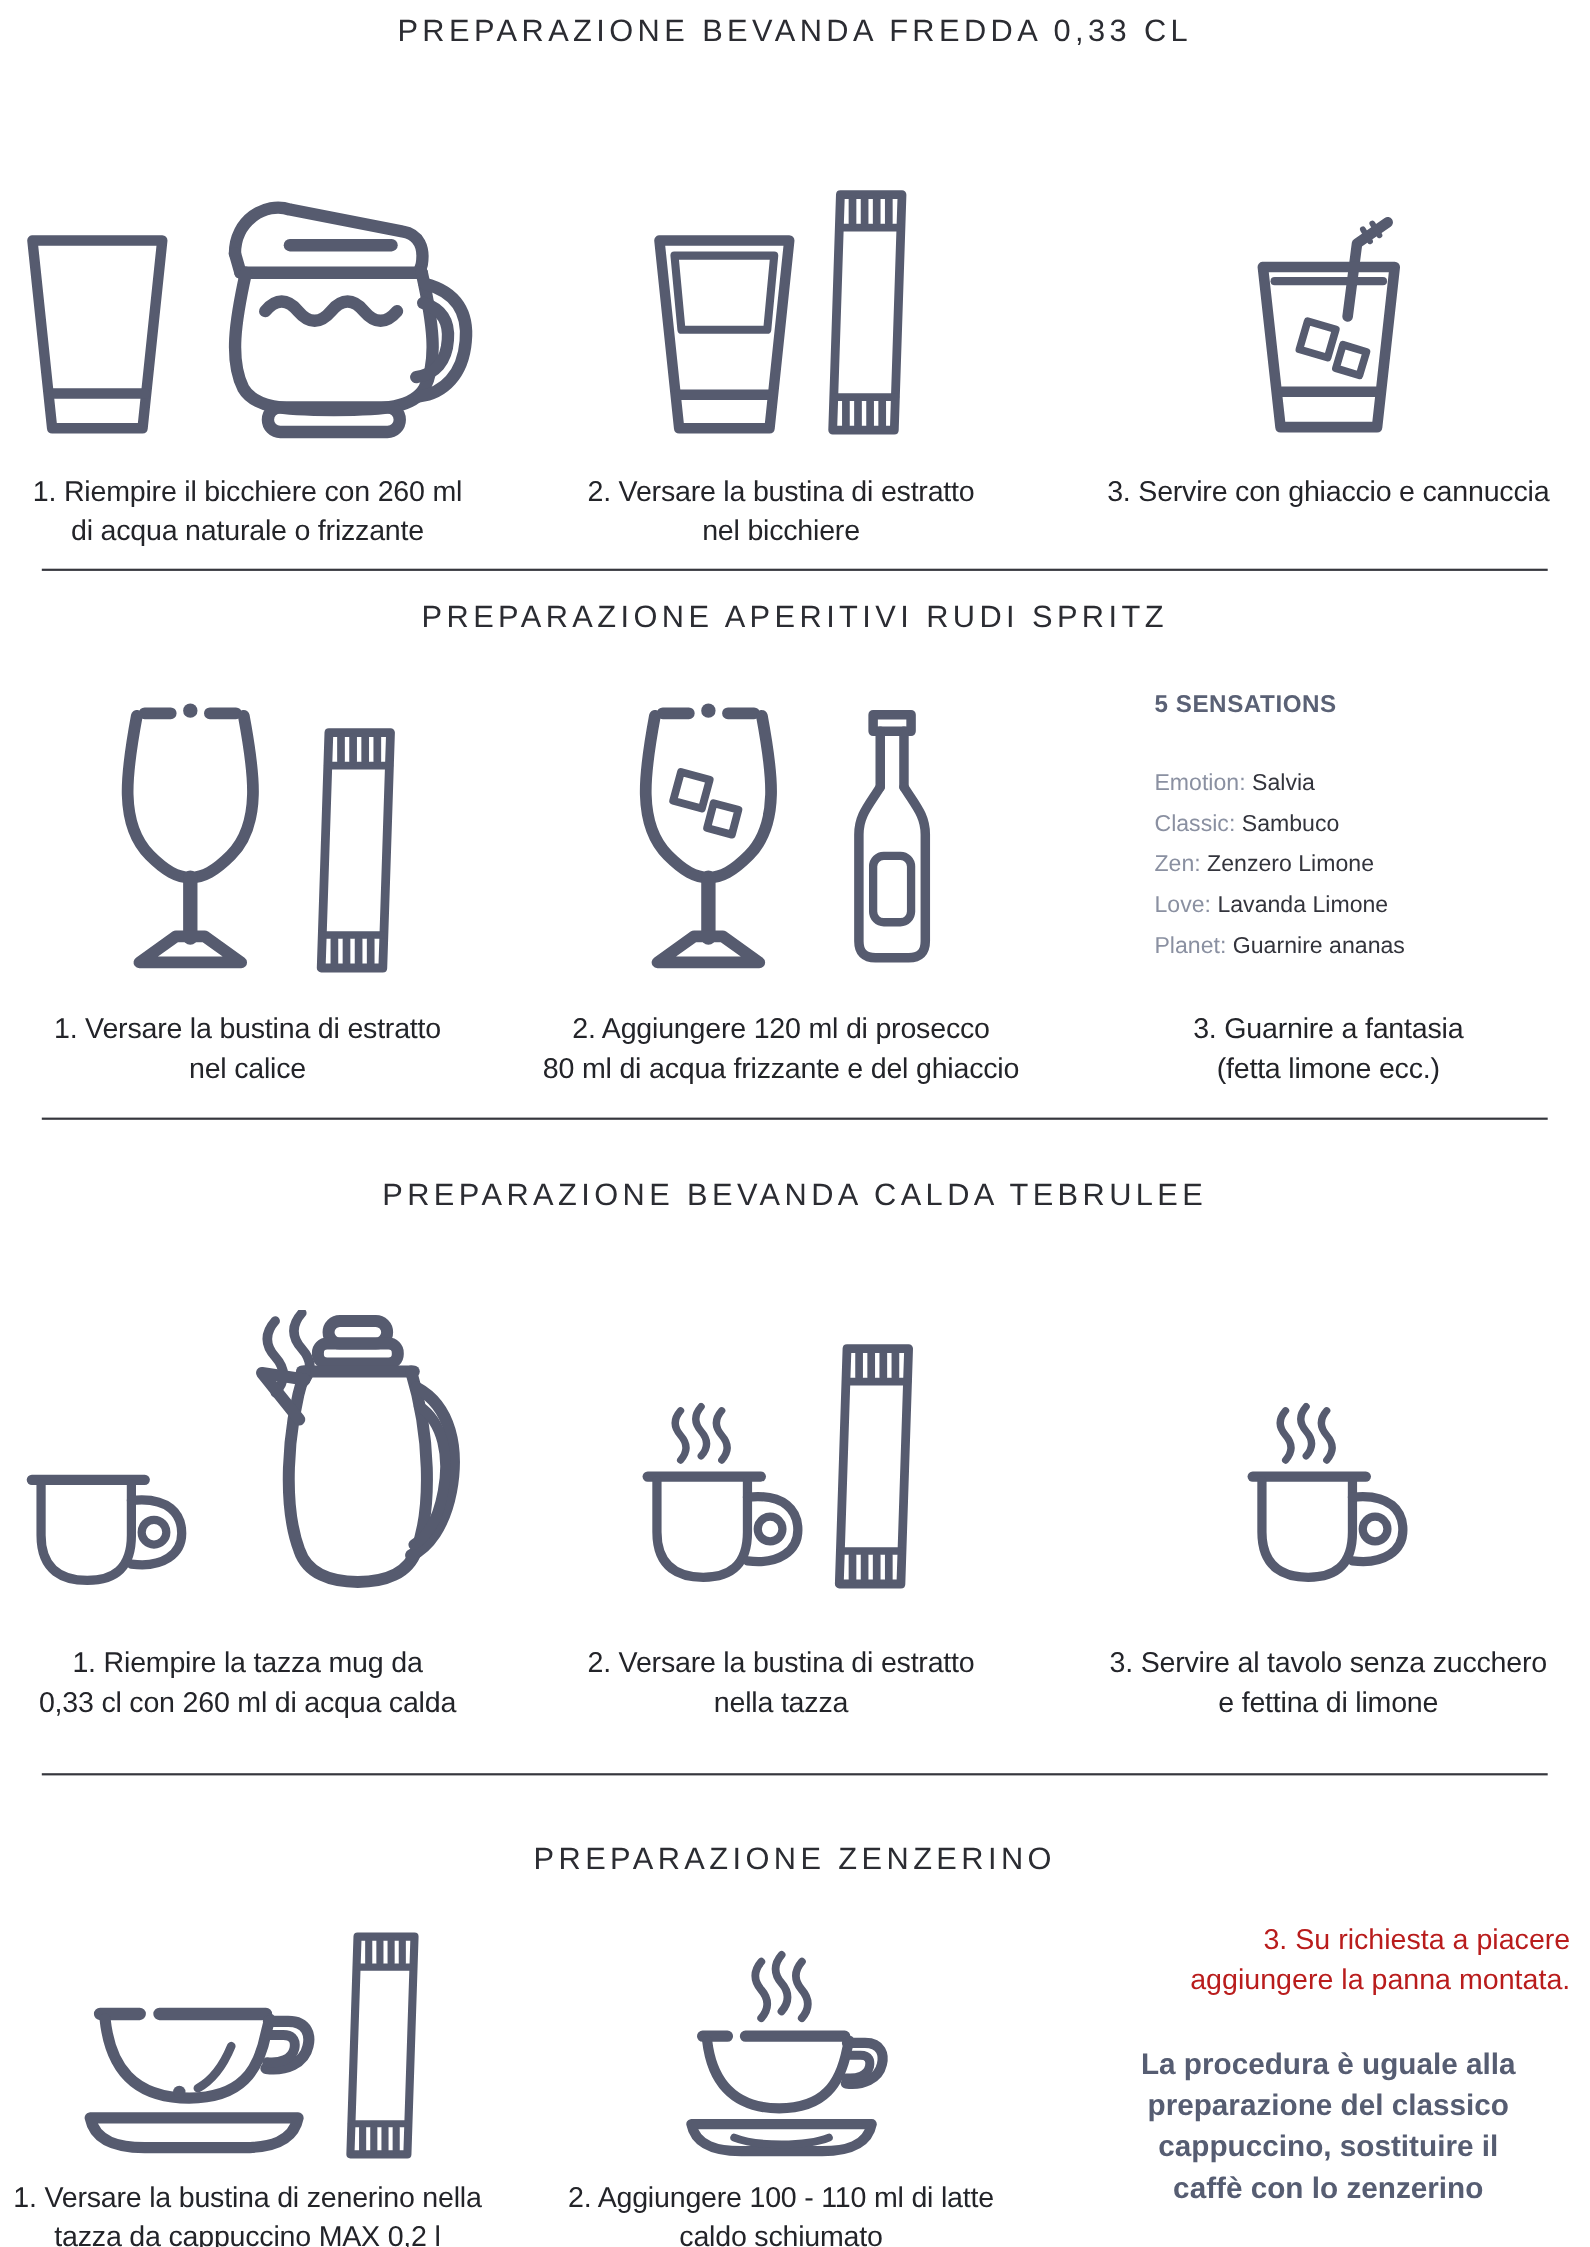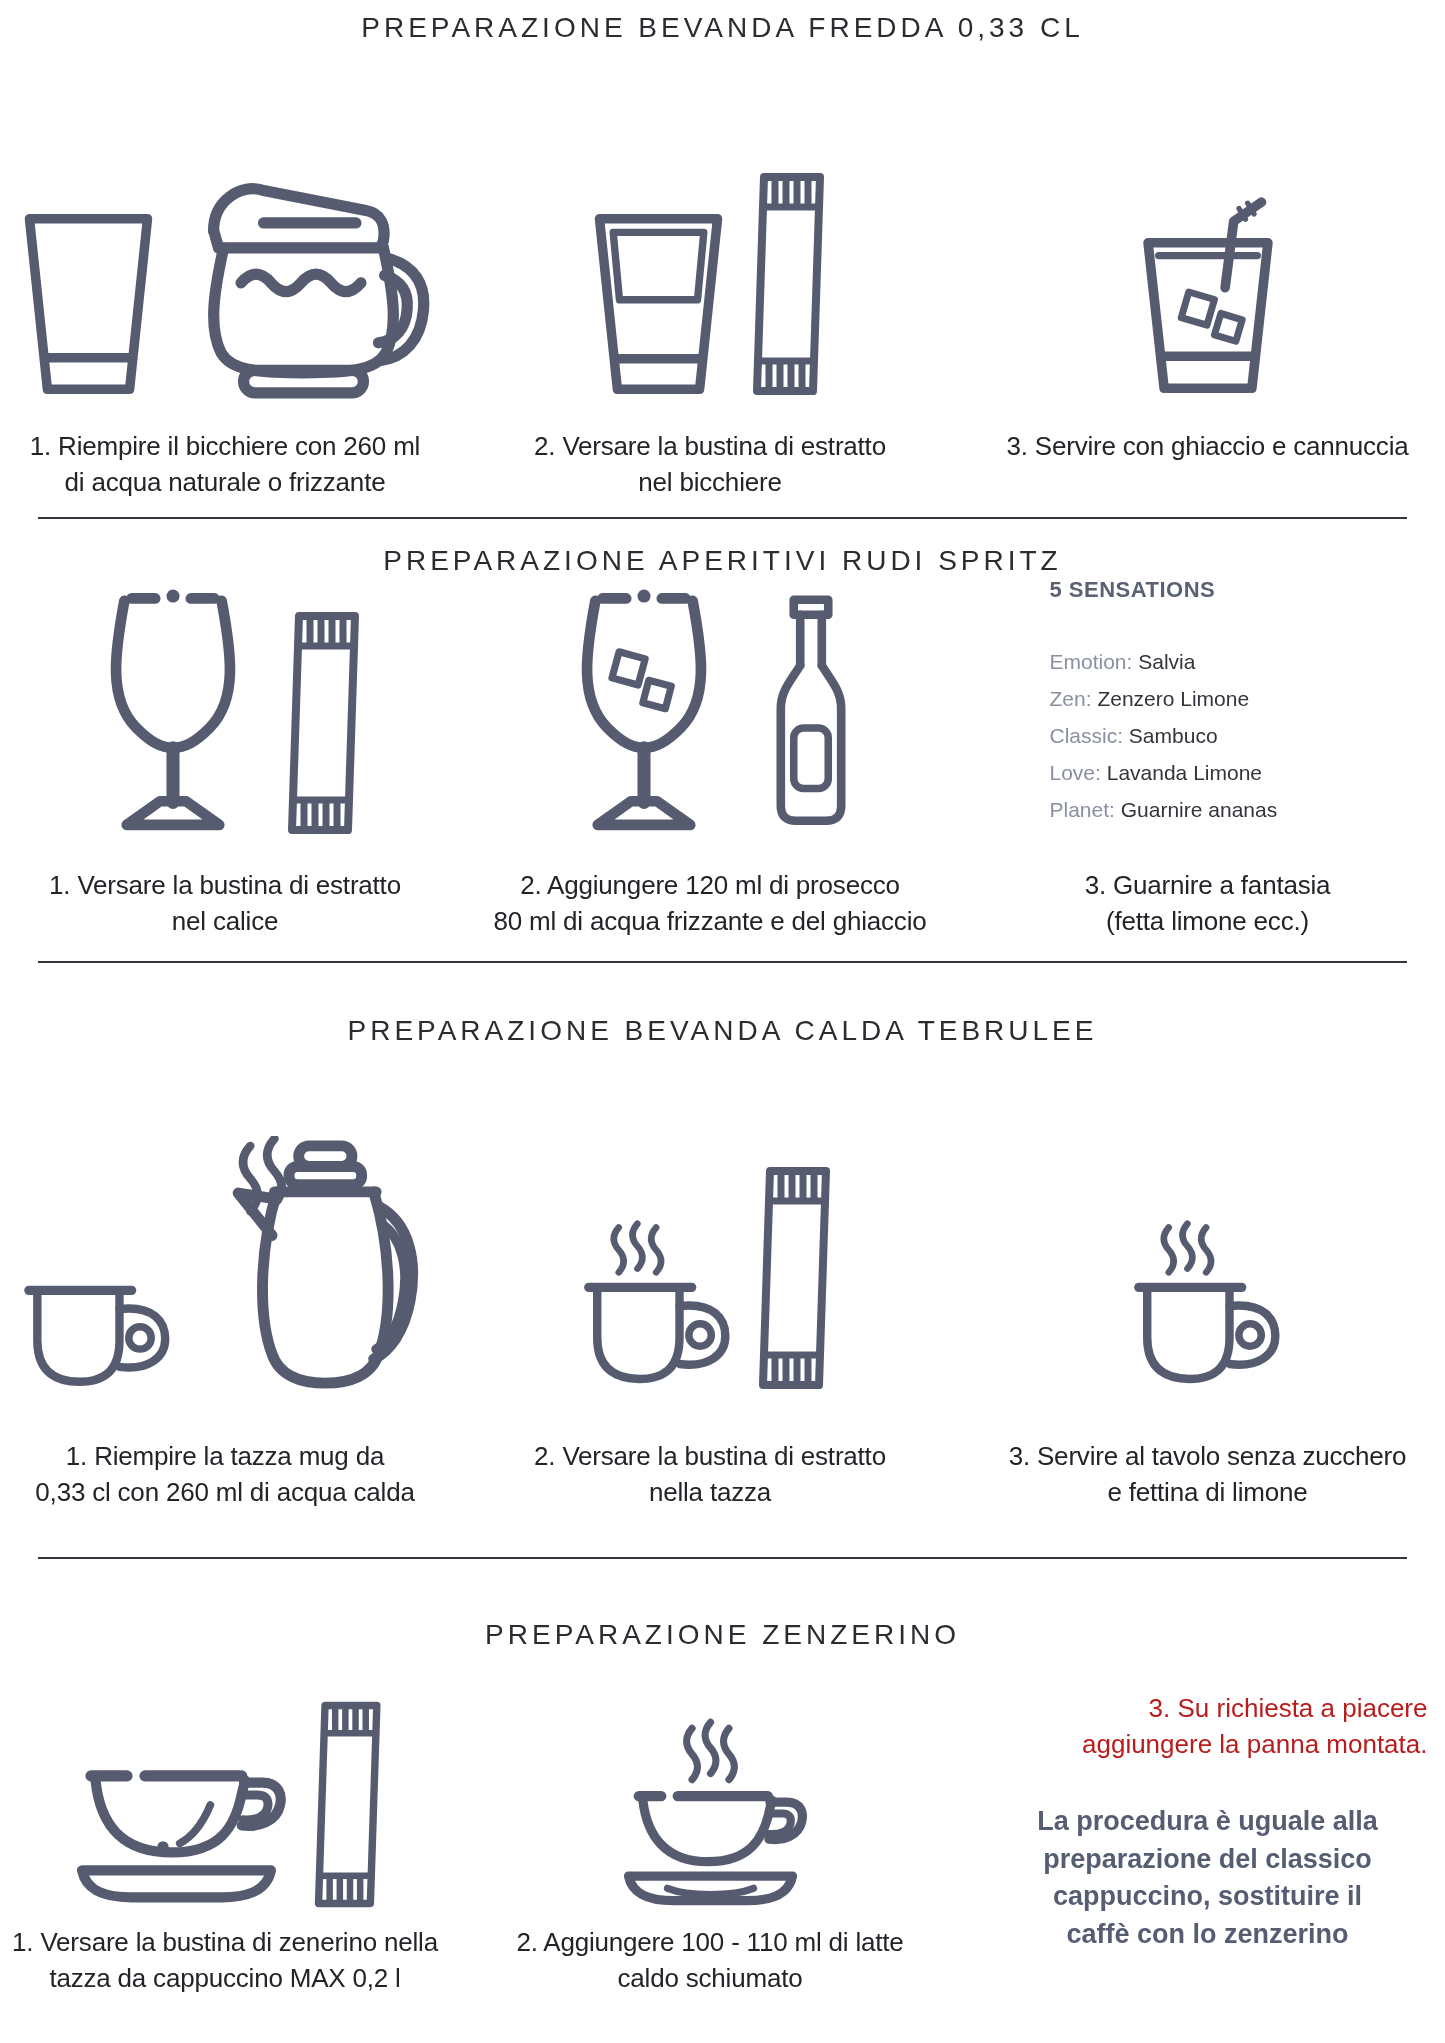--- a/index.html
+++ b/index.html
@@ -3,21 +3,21 @@
 <meta charset="utf-8">
 <style>
   html,body{margin:0;padding:0;background:#ffffff;}
   body{
     width:1445px;height:2043px;overflow:hidden;position:relative;
     font-family:"Liberation Sans","DejaVu Sans",sans-serif;
     -webkit-font-smoothing:antialiased;
   }
   .sec{position:relative;display:flex;flex-direction:column;box-sizing:border-box;}
   .sec1{height:519px;}
-  .sec2{height:444px;}
+  .sec2{height:499px;}
   .sec3{height:596px;}
   .sec4{height:438px;border-radius:16px;}
   .rule{position:absolute;left:38px;right:38px;bottom:0;height:2px;background:#36373e;}
   .title{
     margin:0;text-align:center;font-weight:400;font-size:28px;
     letter-spacing:4px;color:#2b2c32;
   }
   .sec1 .title{margin-top:12px;}
   .sec2 .title{margin-top:26px;}
   .sec3 .title{margin-top:52px;}
@@ -149,22 +149,22 @@
           <rect x="34" y="128" width="32" height="56" rx="9" stroke-width="7"></rect>
         </svg>
       </div>
       <p class="caption">2. Aggiungere 120 ml di prosecco
 80 ml di acqua frizzante e del ghiaccio</p>
     </div>
     <div class="col">
       <div class="sens">
         <h3>5 SENSATIONS</h3>
         <div class="row"><span class="lbl">Emotion:</span> <span class="val">Salvia</span></div>
+        <div class="row"><span class="lbl">Classic:</span> <span class="val">Sambuco</span></div>
         <div class="row"><span class="lbl">Zen:</span> <span class="val">Zenzero Limone</span></div>
-        <div class="row"><span class="lbl">Classic:</span> <span class="val">Sambuco</span></div>
         <div class="row"><span class="lbl">Love:</span> <span class="val">Lavanda Limone</span></div>
         <div class="row"><span class="lbl">Planet:</span> <span class="val">Guarnire ananas</span></div>
       </div>
       <p class="caption">3. Guarnire a fantasia
 (fetta limone ecc.)</p>
     </div>
   </div>
   <div class="rule"></div>
 </section>
 

